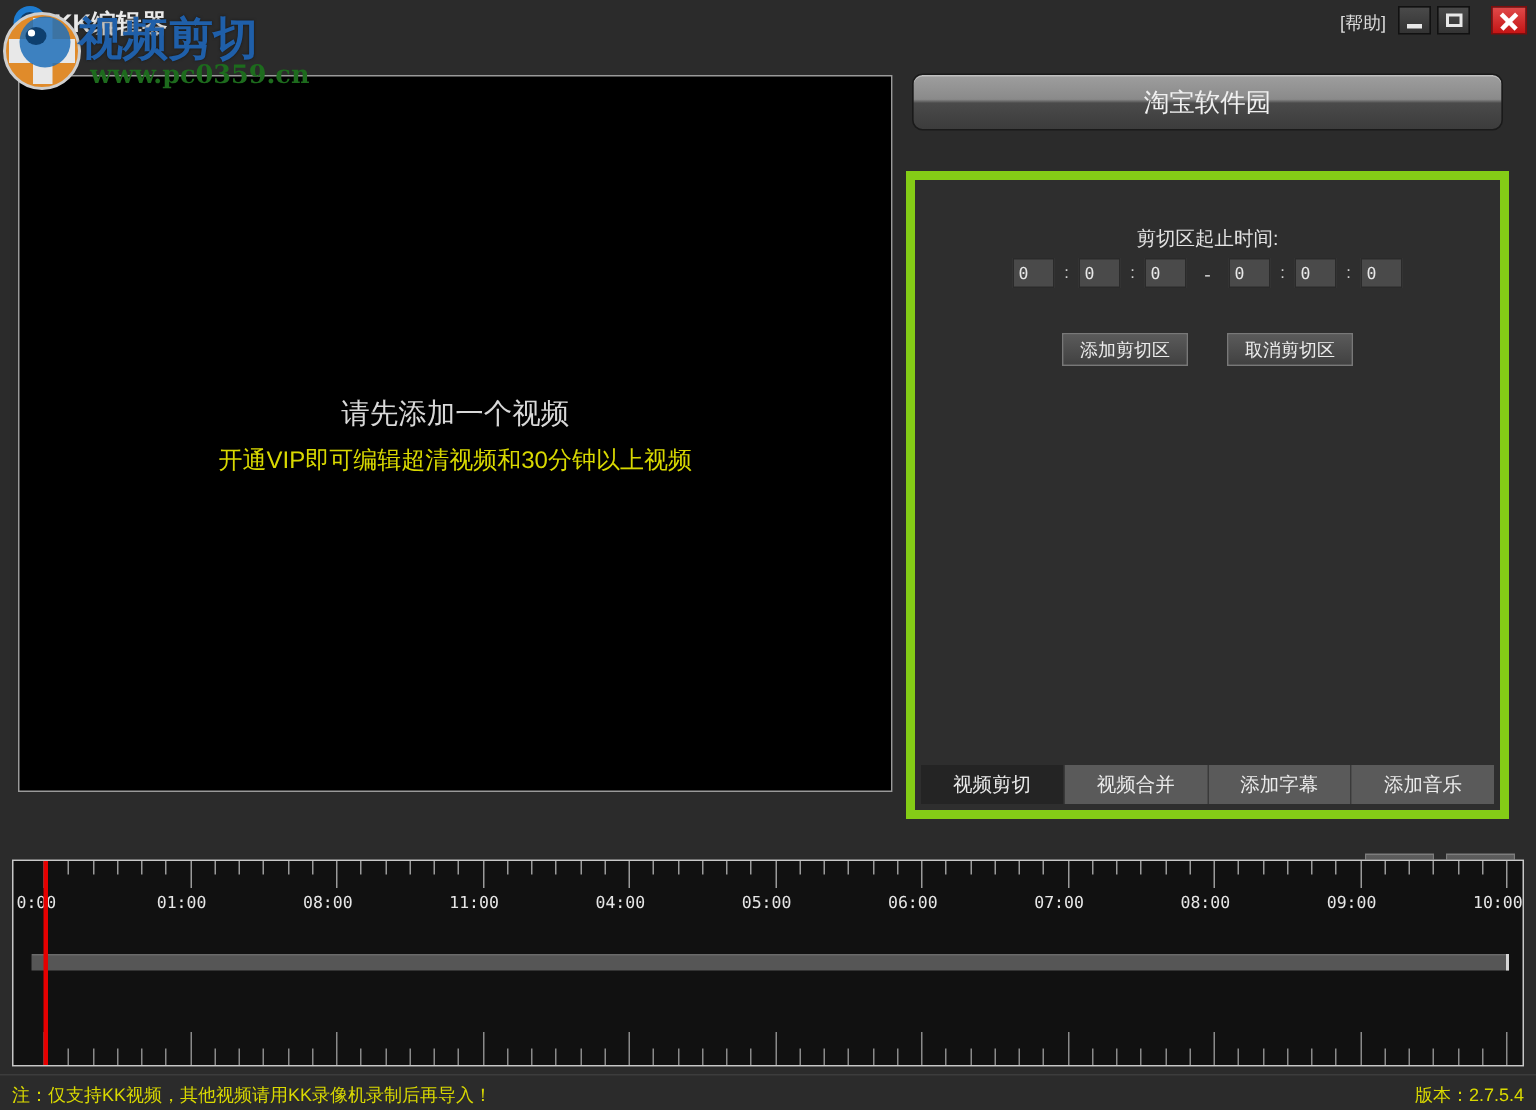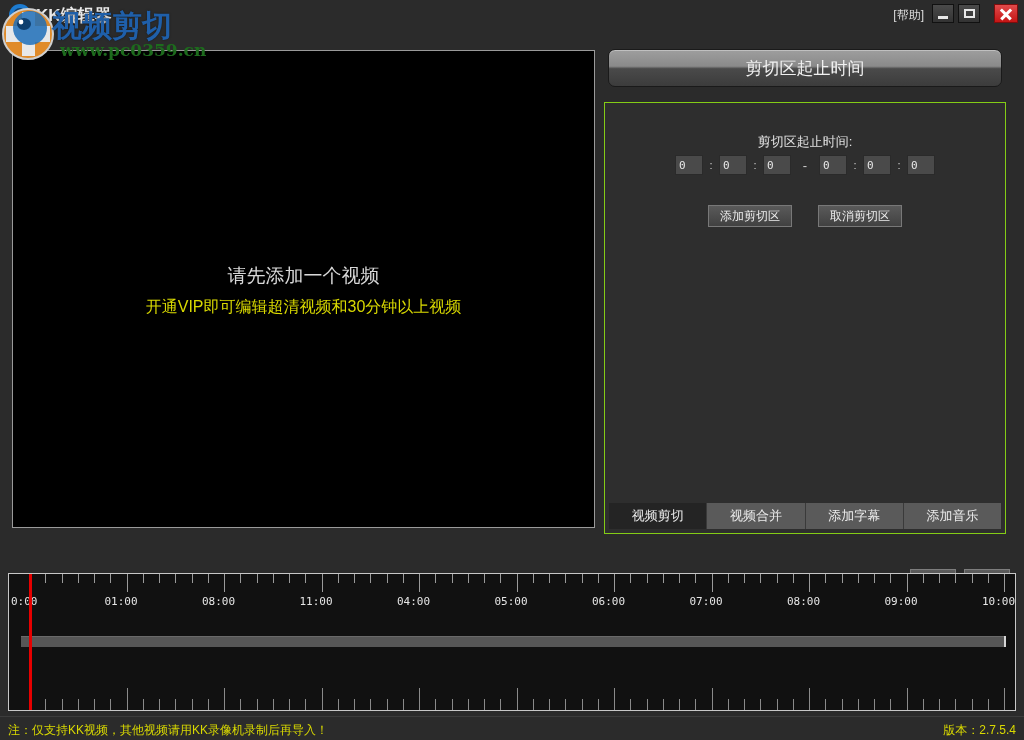--- a/index.html
+++ b/index.html
@@ -125,23 +125,23 @@
     width: 394px; height: 38px;
     background: linear-gradient(to bottom, #9e9e9e 0%, #8a8a8a 45%, #4a4a4a 52%, #3c3c3c 100%);
     border: 1px solid #1a1a1a;
     border-radius: 7px;
     display: flex; align-items: center; justify-content: center;
     font-size: 17px; color: #f0f0f0;
     cursor: pointer;
     box-shadow: inset 0 1px 0 rgba(255,255,255,.35);
   }
   #tools-panel {
-    position: absolute; left: 604px; top: 102px;
+    position: absolute; left: 604px; top: 114px;
     width: 402px; height: 432px;
-    border: 1px solid #84cc16;
+    border: 6px solid #84cc16;
     background: #2e2e2e;
   }
   #clip-label {
     position: absolute; left: 0; right: 0; top: 30px;
     text-align: center; font-size: 13px; color: #e2e2e2;
   }
   #time-inputs {
     position: absolute; left: 0; right: 0; top: 52px;
     display: flex; align-items: center; justify-content: center;
   }
@@ -297,21 +297,21 @@
     <div id="wm-text1">视频剪切</div>
     <div id="wm-text2">www.pc0359.cn</div>
   </div>
 
   <div id="video-area">
     <div id="video-msg-main">请先添加一个视频</div>
     <div id="video-msg-vip">开通VIP即可编辑超清视频和30分钟以上视频</div>
   </div>
 
 
-  <div id="add-video-button">剪切区起止时间</div>
+  <div id="add-video-button">淘宝软件园</div>
 
   <div id="tools-panel">
     <div id="clip-label">剪切区起止时间:</div>
 
     <div id="time-inputs">
       <div class="tnum">0</div>
       <div class="tsep">:</div>
       <div class="tnum">0</div>
       <div class="tsep">:</div>
       <div class="tnum">0</div>

